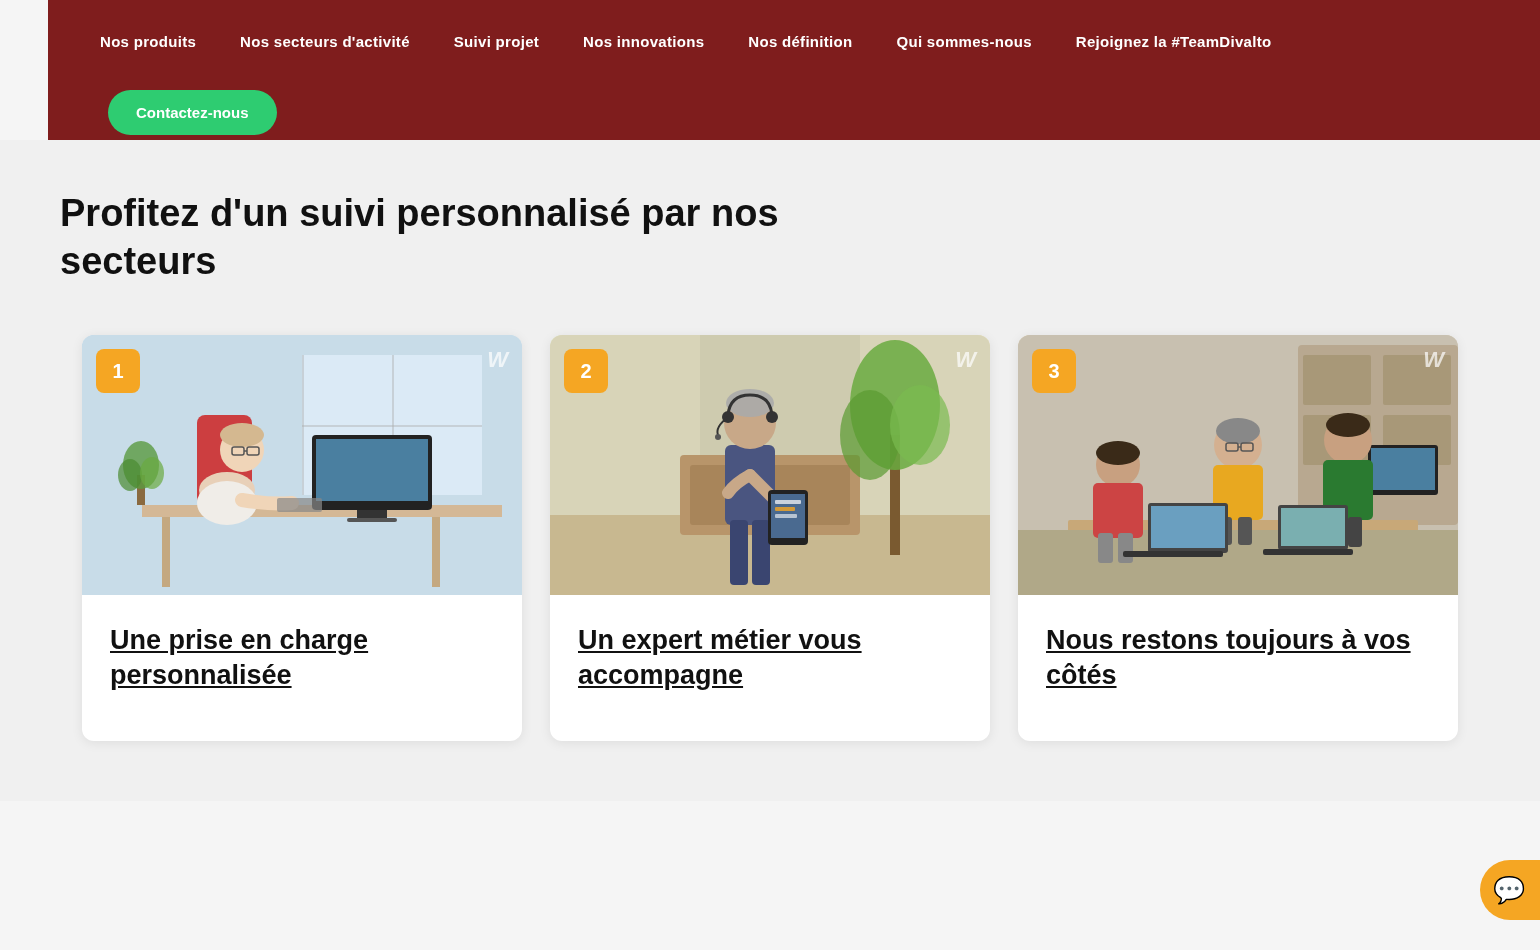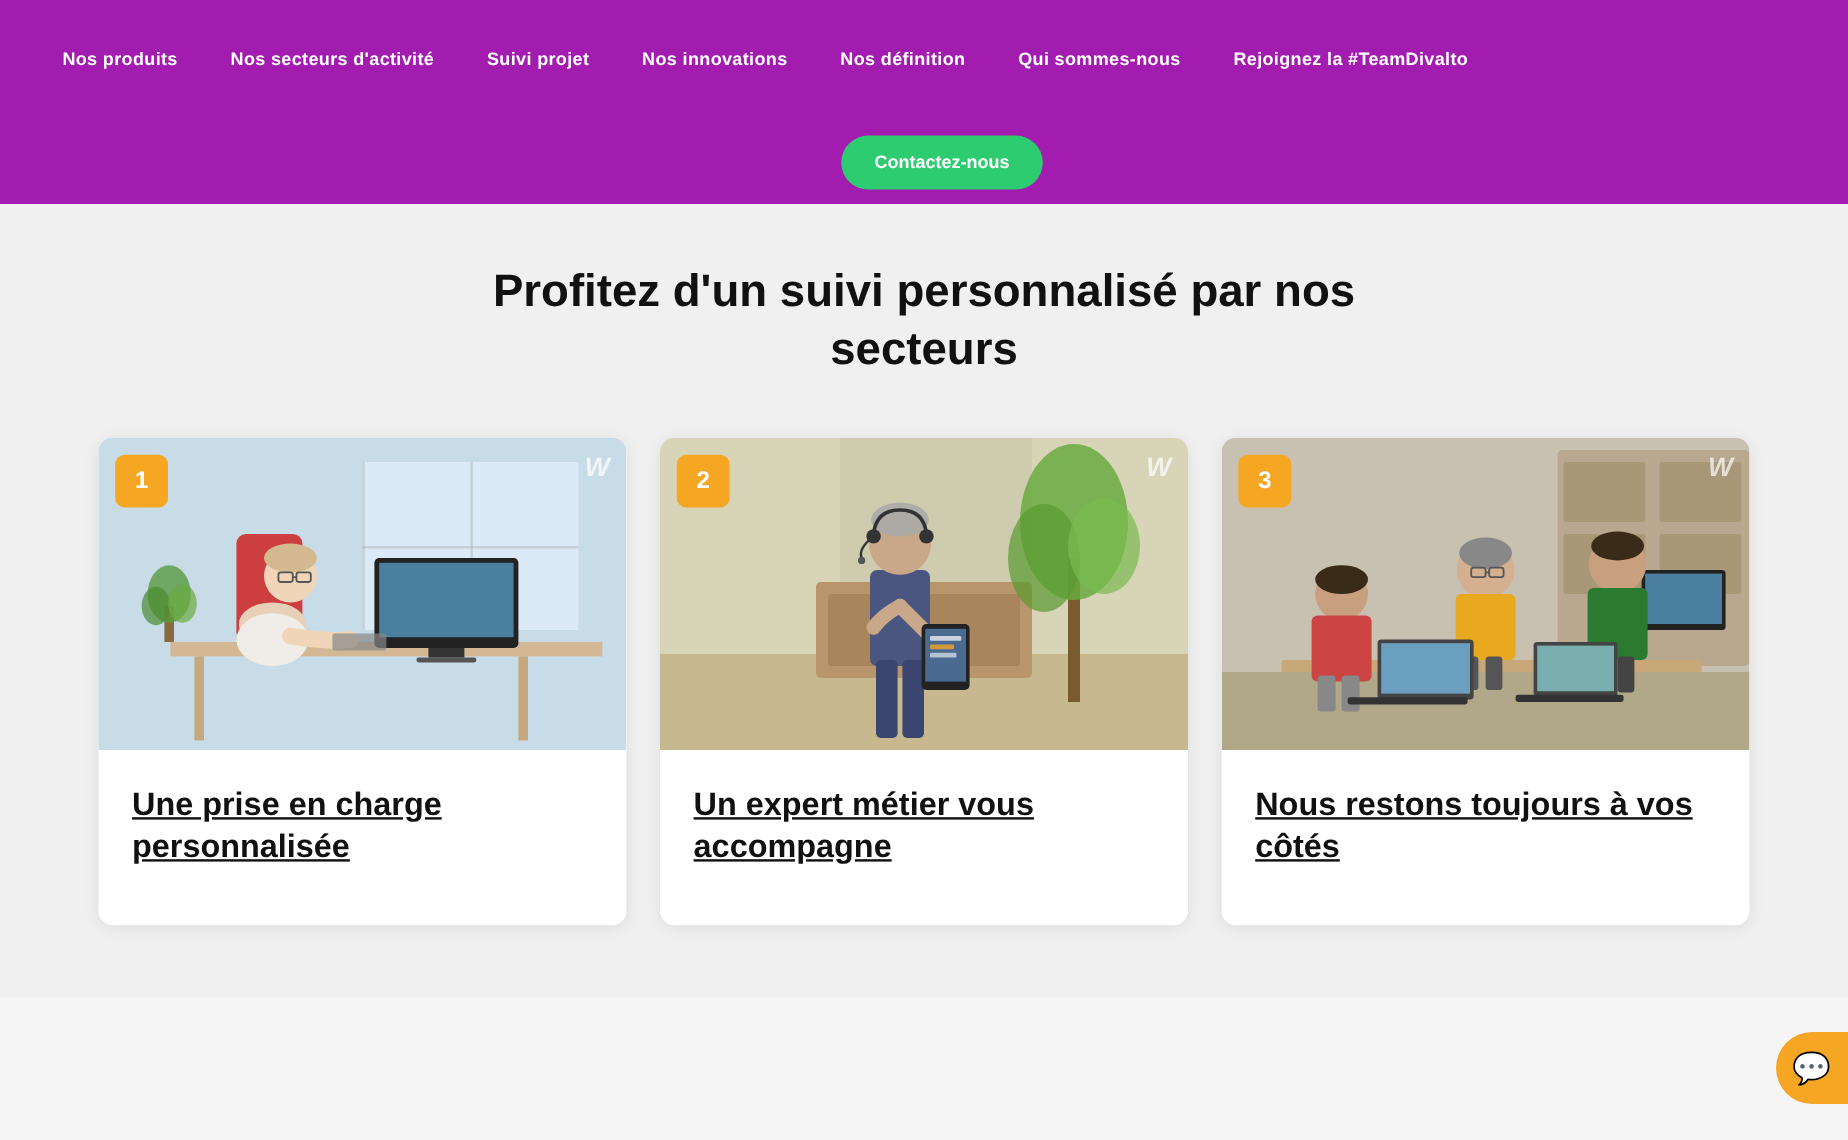--- a/index.html
+++ b/index.html
@@ -11,27 +11,28 @@
     body {
       font-family: 'Arial', sans-serif;
       background: #f5f5f5;
       width: 1540px;
       min-height: 950px;
       overflow-x: hidden;
     }
 
     
     nav {
-      background: #a21caf;
+      background: #7f1d1d;
       display: flex;
       align-items: center;
       padding: 0 30px;
-      height: 170px;
+      height: 140px;
       flex-wrap: wrap;
       gap: 0;
+      margin-left: 48px;
     }
 
     .nav-items {
       display: flex;
       align-items: center;
       gap: 0;
       flex: 1;
     }
 
     .nav-item {
@@ -42,21 +43,20 @@
       cursor: pointer;
       white-space: nowrap;
       letter-spacing: 0.3px;
     }
 
     .nav-row {
       width: 100%;
       display: flex;
       align-items: center;
       padding-top: 10px;
-      justify-content: center;
     }
 
     .nav-top-row {
       width: 100%;
       display: flex;
       align-items: center;
       padding-top: 18px;
     }
 
     .contact-btn {
@@ -73,21 +73,20 @@
       white-space: nowrap;
     }
 
     
     .main-content {
       background: #f0f0f0;
       padding: 50px 60px 60px;
     }
 
     .section-title {
-      text-align: center;
       font-size: 38px;
       font-weight: 900;
       color: #111111;
       margin-bottom: 50px;
       line-height: 1.25;
     }
 
     .cards-container {
       display: flex;
       gap: 28px;

